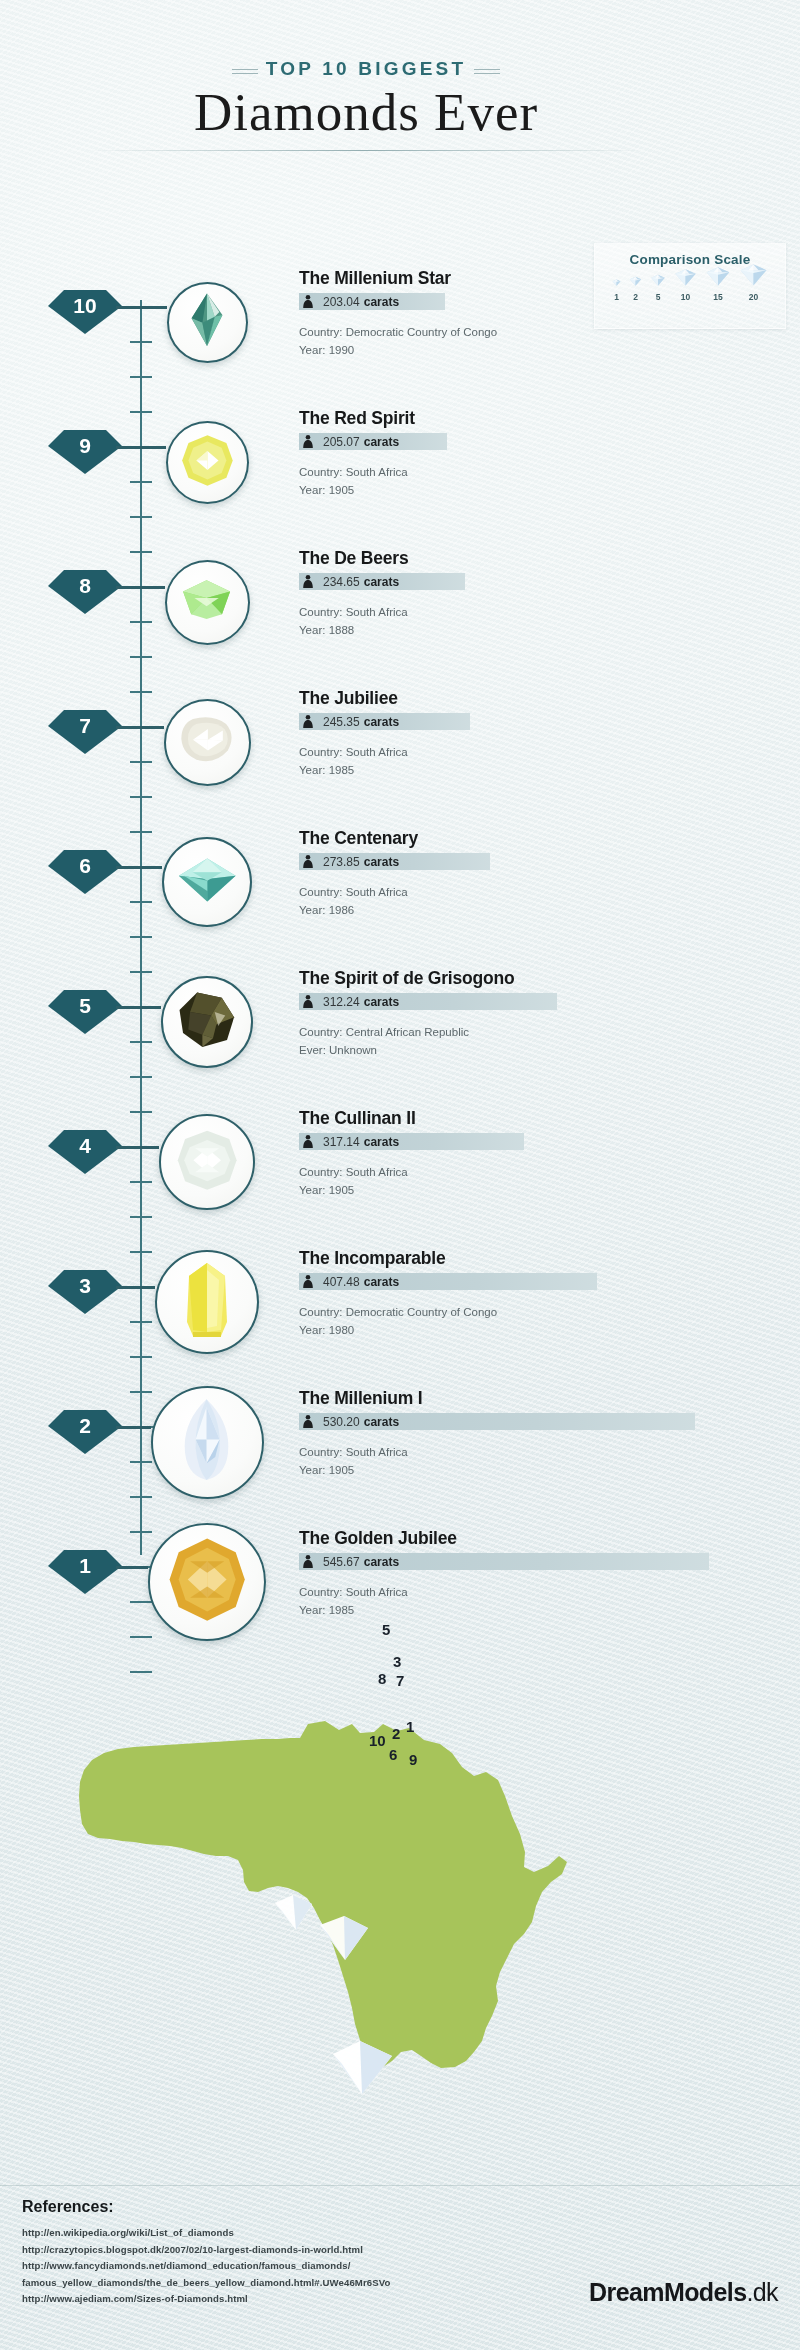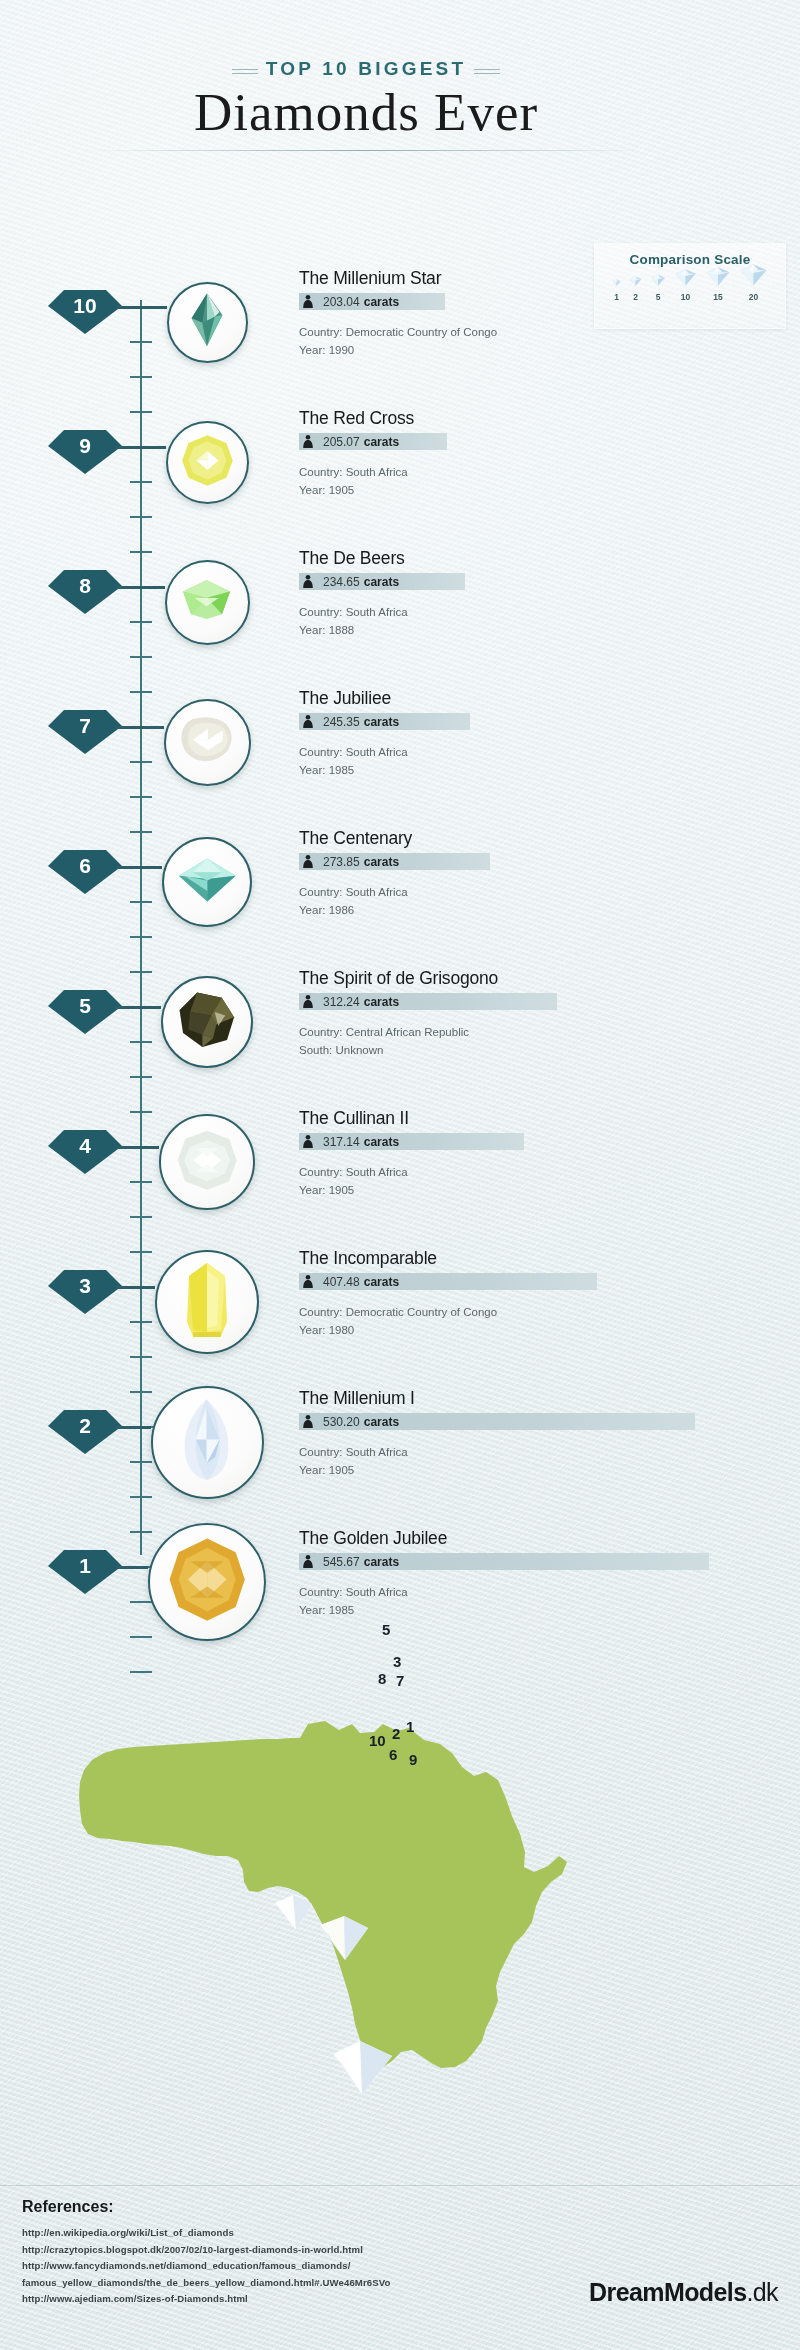--- a/index.html
+++ b/index.html
@@ -78,21 +78,21 @@
   .gemcircle{
     border:2.5px solid #2e6069;border-radius:50%;
     background:radial-gradient(circle at 38% 30%, #ffffff 0%, #fafbfa 60%, #f1f2ef 100%);
     box-shadow:0 3px 6px rgba(50,80,86,.22);
     display:flex;align-items:center;justify-content:center;overflow:hidden;
     position:relative;
   }
 
   
   .info{position:absolute;left:299px;top:18px;width:470px;}
-  .gem-name{font-size:17.5px;font-weight:400;color:#17191a;letter-spacing:-.2px;line-height:1.15;}
+  .gem-name{font-size:17.5px;font-weight:700;color:#17191a;letter-spacing:-.2px;line-height:1.15;}
   .carat-bar{
     position:relative;height:17px;margin-top:5px;
     background:linear-gradient(90deg,#b8ccd1 0%, #c2d3d7 60%, #cfdde0 100%);
   }
   .carat-text{
     position:absolute;left:0;top:0;height:17px;display:flex;align-items:center;
     white-space:nowrap;font-size:12px;color:#33383a;padding-left:24px;
   }
   .carat-text b{font-weight:700;margin-left:4px;color:#1d2123;}
   .weight-icon{position:absolute;left:2px;top:1px;}
@@ -284,21 +284,21 @@
           <span><svg width="56.879999999999995" height="56.879999999999995" viewBox="0 0 72 72">
       <path d="M36 4 L60 14 L68 36 L60 58 L36 68 L12 58 L4 36 L12 14 Z" fill="#e8e85f"></path>
       <path d="M36 12 L54 20 L60 36 L54 52 L36 60 L18 52 L12 36 L18 20 Z" fill="#eff08a"></path>
       <polygon points="36,24 36,48 22,36" fill="#ffffff"></polygon>
       <polygon points="36,24 50,36 36,48" fill="#ffffff"></polygon>
       <polygon points="36,24 22,36 36,36" fill="#f6f6bb" opacity=".7"></polygon>
     </svg></span>
         </div>
       </div>
       <div class="info">
-        <div class="gem-name">The Red Cross</div>
+        <div class="gem-name">The Red Spirit</div>
         <div class="carat-bar" style="width:148px;">
           <span class="weight-icon"><svg width="14" height="15" viewBox="0 0 14 15">
     <circle cx="7" cy="3.2" r="2.3" fill="#1c1f21"></circle>
     <path d="M2.2 14 C2.2 8.6 4.3 6 7 6 C9.7 6 11.8 8.6 11.8 14 Z" fill="#1c1f21"></path>
   </svg></span>
           <span class="carat-text">205.07<b>carats</b></span>
         </div>
         <div class="meta">Country: South Africa</div>
         <div class="meta" style="margin-top:0">Year: 1905</div>
       </div>
@@ -427,21 +427,21 @@
       <div class="info">
         <div class="gem-name">The Spirit of de Grisogono</div>
         <div class="carat-bar" style="width:258px;">
           <span class="weight-icon"><svg width="14" height="15" viewBox="0 0 14 15">
     <circle cx="7" cy="3.2" r="2.3" fill="#1c1f21"></circle>
     <path d="M2.2 14 C2.2 8.6 4.3 6 7 6 C9.7 6 11.8 8.6 11.8 14 Z" fill="#1c1f21"></path>
   </svg></span>
           <span class="carat-text">312.24<b>carats</b></span>
         </div>
         <div class="meta">Country: Central African Republic</div>
-        <div class="meta" style="margin-top:0">South: Unknown</div>
+        <div class="meta" style="margin-top:0">Ever: Unknown</div>
       </div>
     </div>
     <div class="row" style="top: 1090px;">
       <div class="rank">
         <svg width="74" height="50" viewBox="0 0 74 50">
           <polygon points="0,22 16,6 58,6 74,22 37,50" fill="#215c68"></polygon>
         </svg>
         <div class="rank-num">4</div>
       </div>
       <div class="connector" style="width:43px;"></div>

